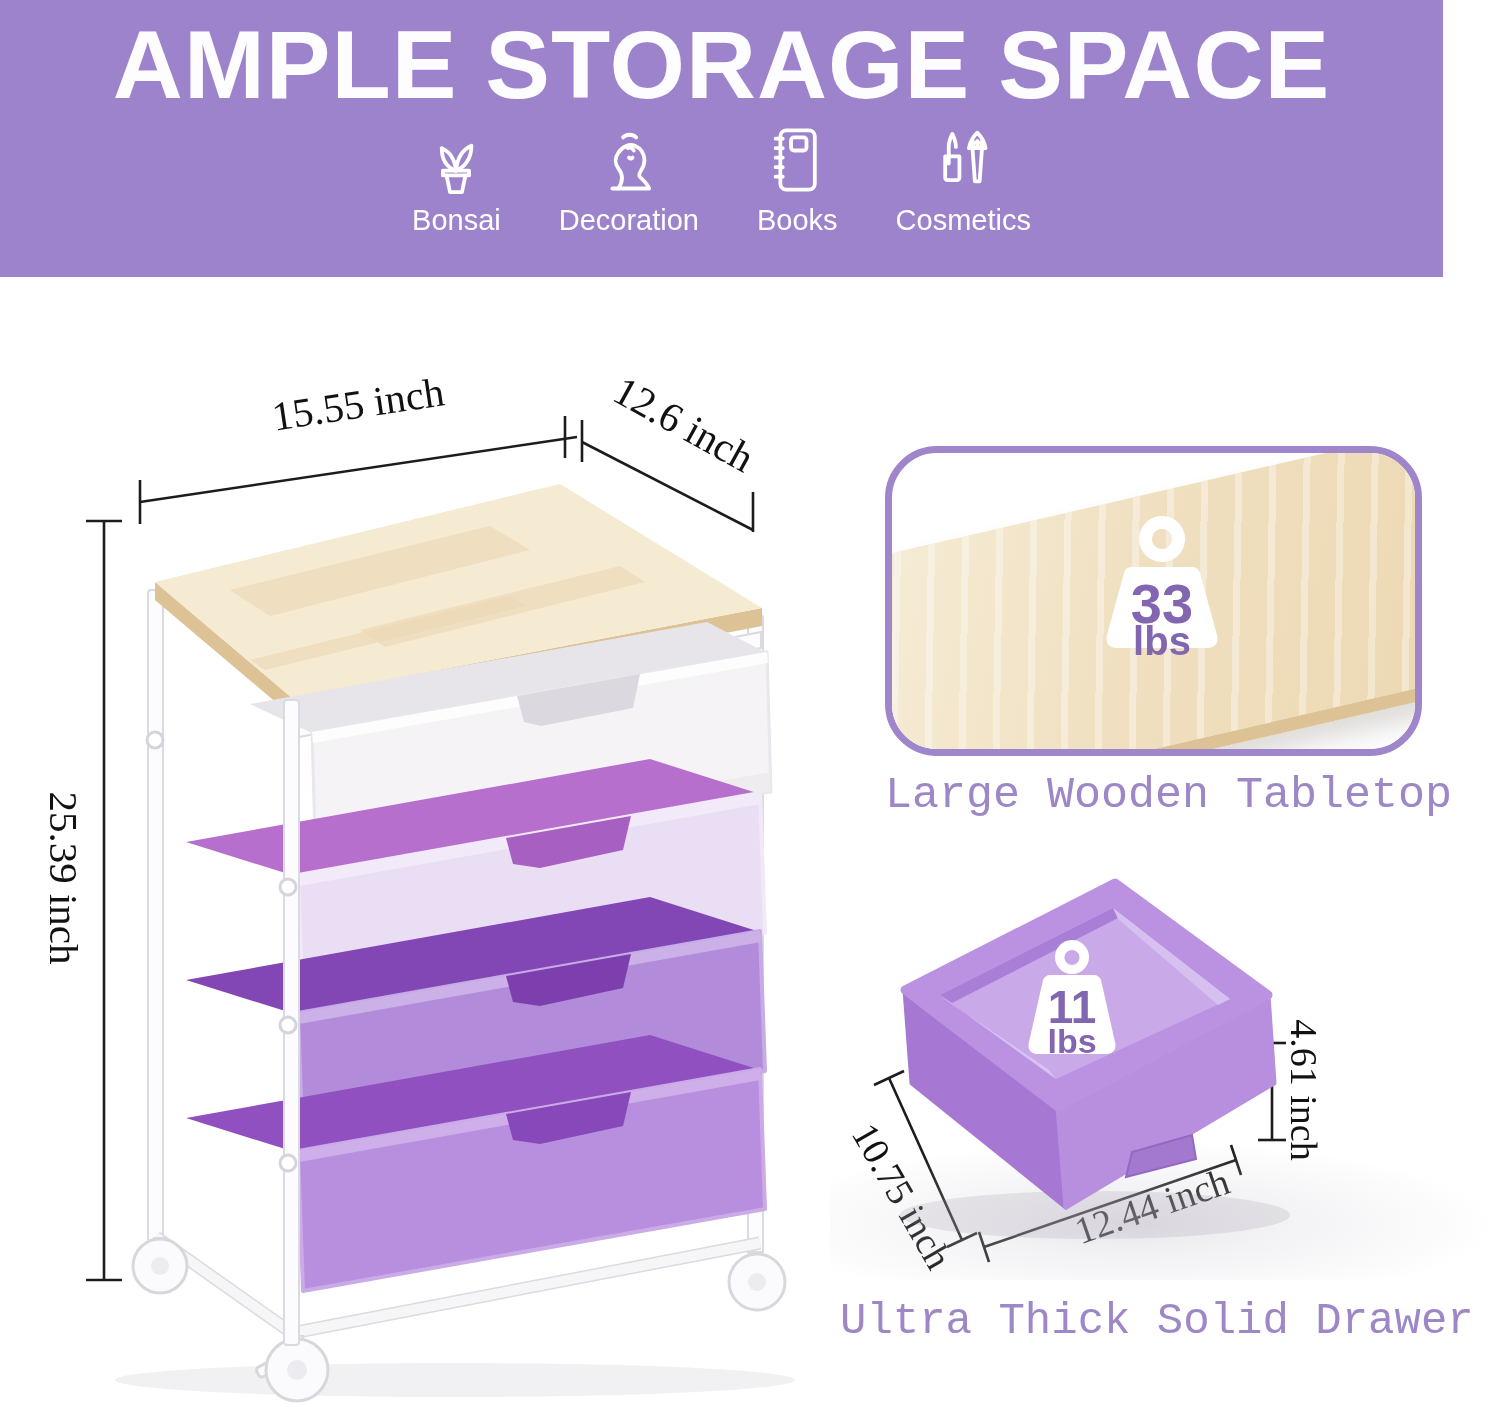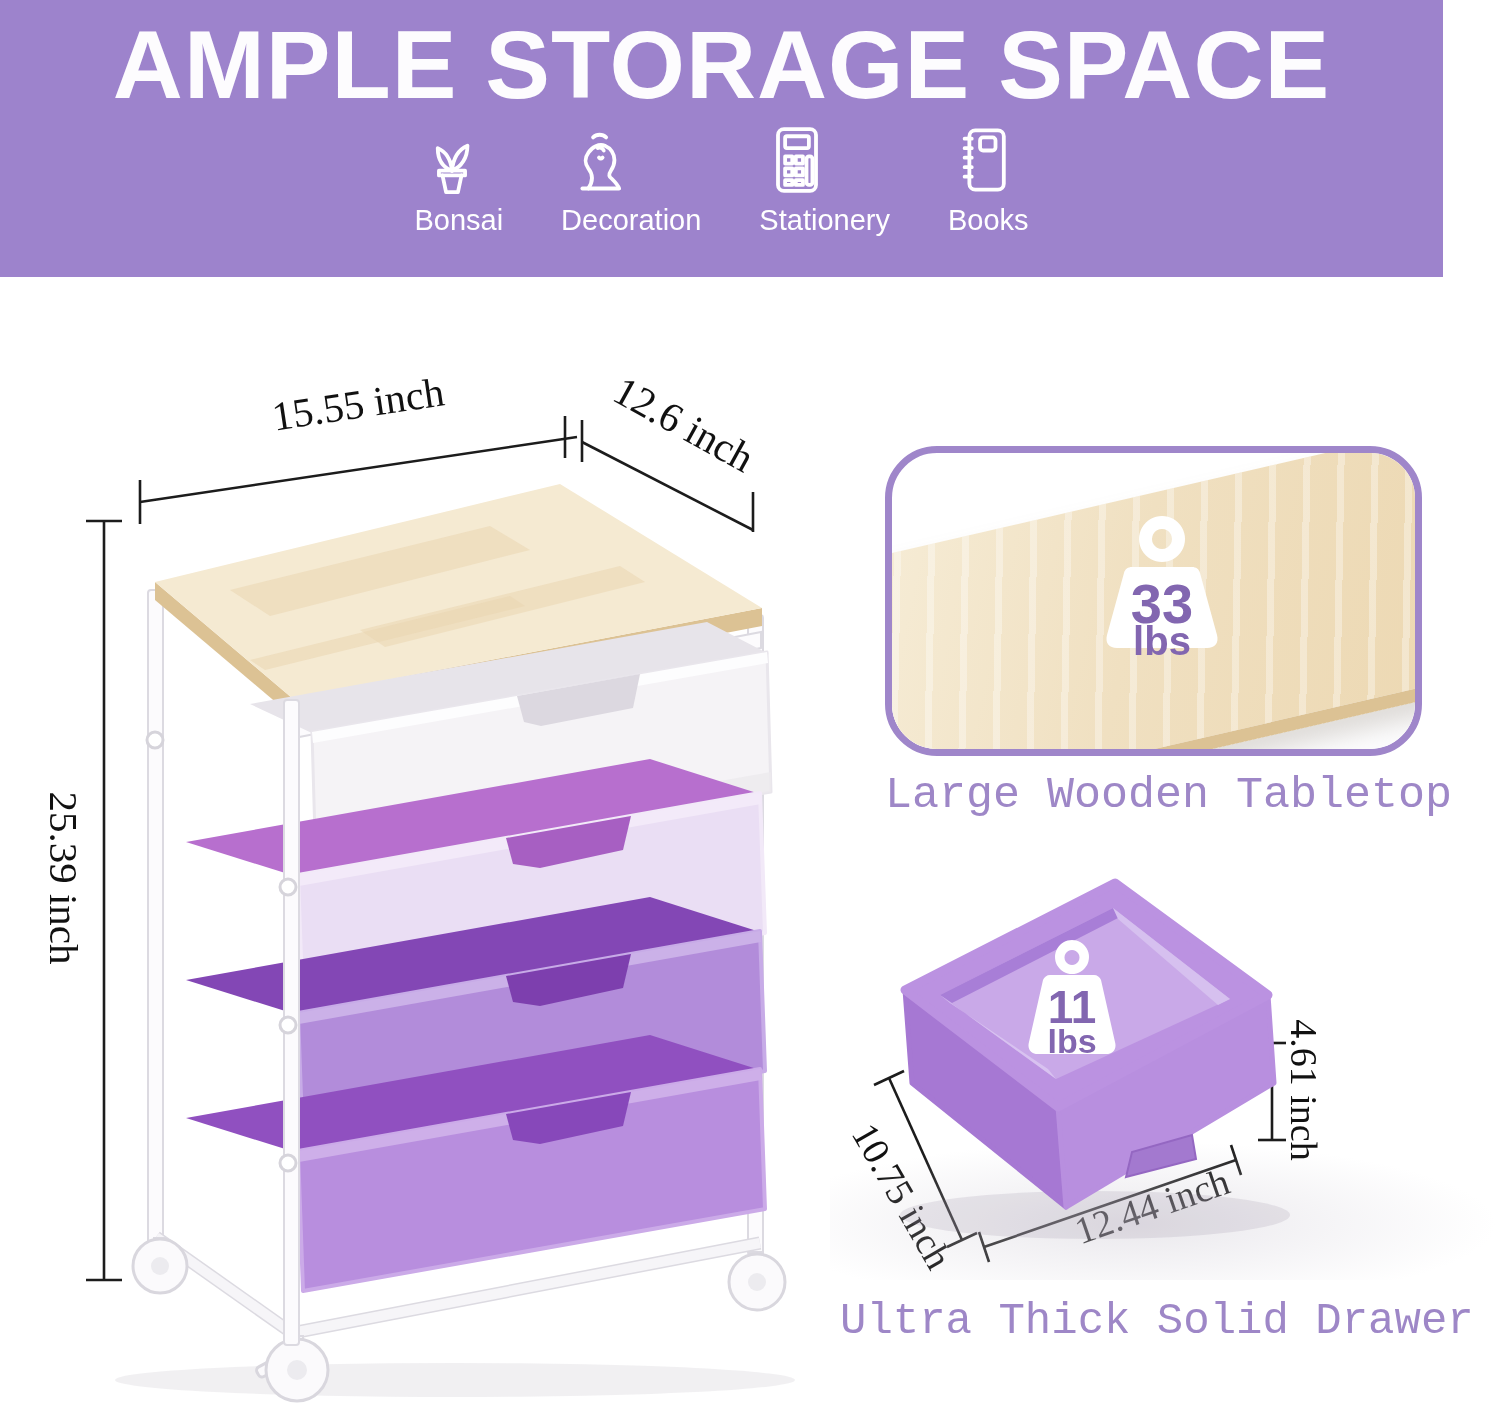--- a/index.html
+++ b/index.html
@@ -6,21 +6,21 @@
   .page{position:relative;width:1500px;height:1407px;background:#fff;overflow:hidden;
         font-family:"Liberation Sans",sans-serif;}
 
   
   .banner{position:absolute;left:0;top:0;width:1443px;height:277px;background:var(--banner-bg);}
   .banner-title{position:absolute;left:0;top:14px;width:100%;text-align:center;
     color:#fdfcfe;font-size:97px;font-weight:bold;letter-spacing:1px;line-height:1.05;
     font-family:"Liberation Sans",sans-serif;white-space:nowrap;}
   .icons-row{position:absolute;left:0;top:122px;width:100%;display:flex;
     justify-content:center;align-items:flex-start;gap:58px;}
-  .icon-item{display:flex;flex-direction:column;gap:8px;}
+  .icon-item{display:flex;flex-direction:column;align-items:center;gap:8px;}
   .icon-item svg{width:76px;height:76px;stroke:#fff;fill:none;stroke-width:3.2;
     stroke-linecap:round;stroke-linejoin:round;}
   .icon-label{color:#fff;font-size:29px;line-height:1;}
 
   
   .dim-label{position:absolute;font-family:"Liberation Serif",serif;color:#111;
     white-space:nowrap;transform-origin:center;}
   .dim-40{font-size:41px;}
   .dim-38{font-size:38px;}
   #dim-lines{position:absolute;left:0;top:0;width:1500px;height:1407px;pointer-events:none;}
@@ -83,44 +83,41 @@
       <div class="icon-item">
         <svg viewBox="0 0 64 64">
           <path d="M23 56c4-6 4-12 0-17-3-4-3-9 0-13 3-5 9-8 14-6 5 2 8 7 8 12 0 3-1 6-3 9-2 3-2 5 1 7 3 3 5 5 6 8"></path>
           <path d="M18 56h30"></path>
           <path d="M31 22c2-1 4 0 5 2M32 30c1 1 2 1 3 0"></path>
           <path d="M27 13c3-3 8-3 11 0"></path>
         </svg>
         <div class="icon-label">Decoration</div>
       </div>
 
-      <div class="icon-item">
-        <svg viewBox="0 0 64 64">
-          <rect x="16" y="6" width="32" height="52" rx="5"></rect>
-          <rect x="22" y="12" width="20" height="10" rx="1.5"></rect>
-          <rect x="22" y="29" width="6" height="6"></rect>
-          <rect x="31" y="29" width="6" height="6"></rect>
-          <rect x="22" y="39" width="6" height="6"></rect>
-          <rect x="31" y="39" width="6" height="6"></rect>
-          <rect x="22" y="49" width="6" height="4"></rect>
-          <rect x="31" y="49" width="6" height="4"></rect>
-          <rect x="40" y="29" width="5" height="24" rx="2"></rect>
-        </svg>
-        <div class="icon-label">Stationery</div>
-      </div>
 
       <div class="icon-item">
         <svg viewBox="0 0 64 64">
           <rect x="18" y="7" width="29" height="50" rx="5"></rect>
           <path d="M14 14h6M14 22h6M14 30h6M14 38h6M14 46h6"></path>
           <rect x="27" y="13" width="13" height="11" rx="2.5"></rect>
         </svg>
         <div class="icon-label">Books</div>
       </div>
 
+      <div class="icon-item">
+        <svg viewBox="0 0 64 64">
+          <path d="M17 29h12v18a2 2 0 0 1-2 2h-8a2 2 0 0 1-2-2z"></path>
+          <path d="M20 29v-8c0-5 2-9 3-11 1 2 3 6 3 11"></path>
+          <path d="M20 29v6"></path>
+          <path d="M37 22c1-6 4-10 7-13 3 3 6 7 7 13z"></path>
+          <path d="M40 22l1-5M44 22v-6M48 22l-1-5"></path>
+          <path d="M40 22h8l-2 28h-4z"></path>
+        </svg>
+        <div class="icon-label">Cosmetics</div>
+      </div>
 
 
     </div>
   </header>
 
   <svg id="cart-svg" width="780" height="965" viewBox="0 0 780 965">
 
     <ellipse cx="395" cy="940" rx="340" ry="17" fill="#8c8598" opacity=".12"></ellipse>
 
     <rect class="post" x="88" y="150" width="15" height="655" rx="3"></rect>

